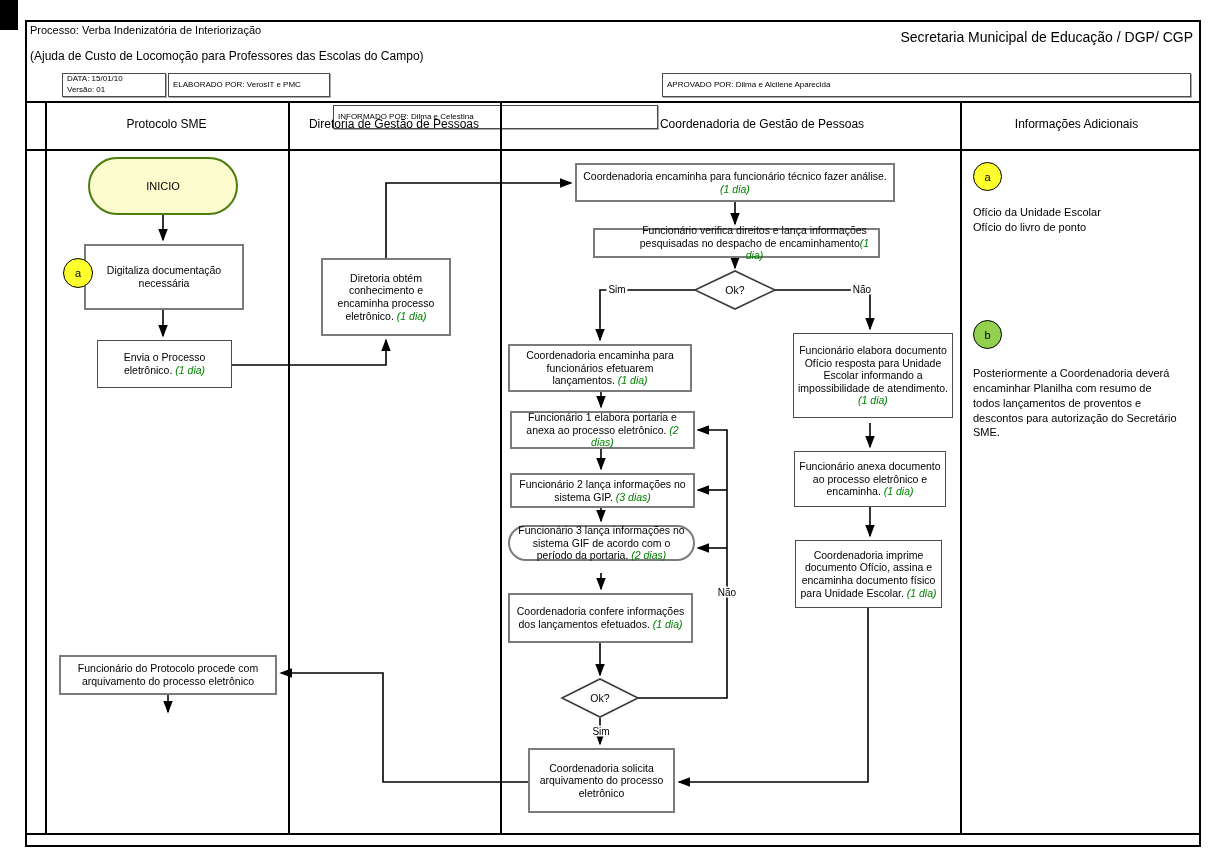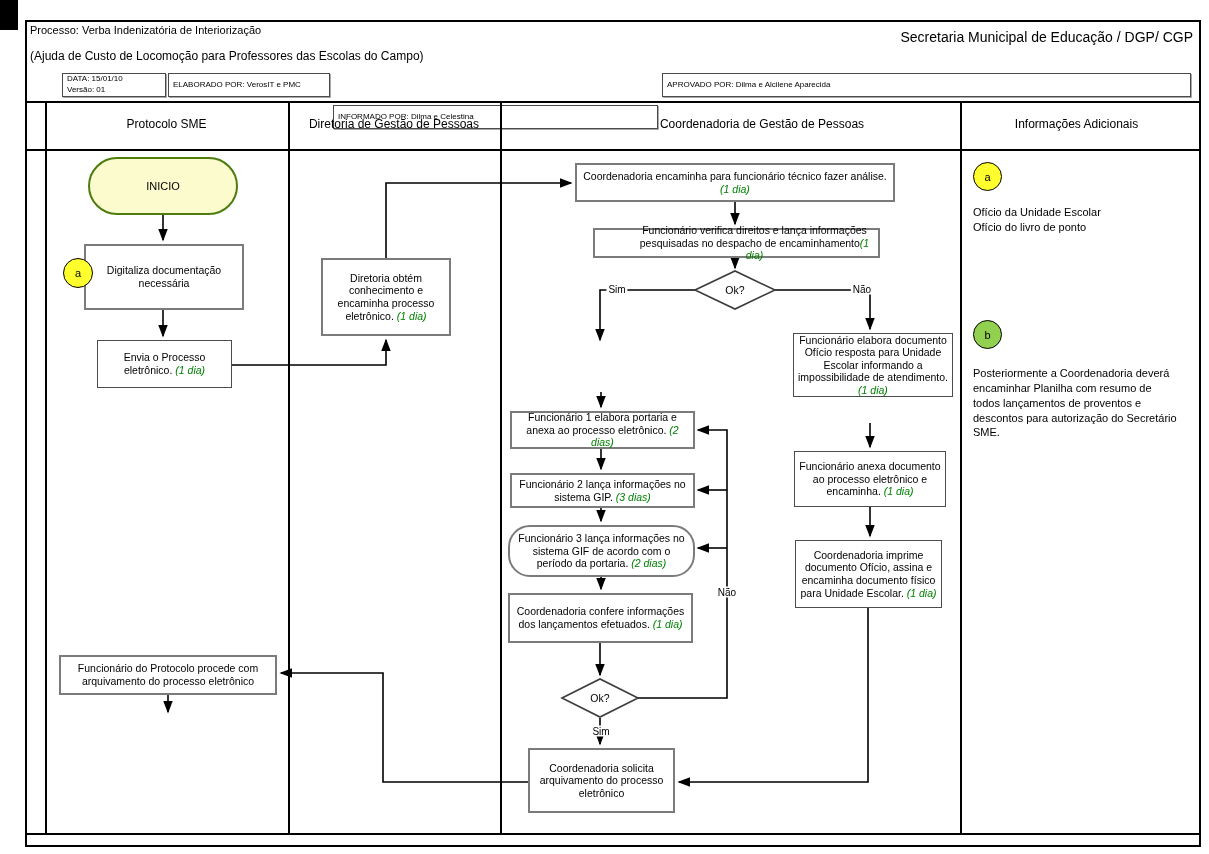--- a/index.html
+++ b/index.html
@@ -127,36 +127,39 @@
   <div class="abs box" style="left:321px;top:258px;width:130px;height:78px;">
     <span><span>Diretoria obtém conhecimento e encaminha processo eletrônico. </span><span class="time">(1 dia)</span></span>
   </div>
 
   <div class="abs box" style="left:575px;top:163px;width:320px;height:39px;">
     <span><span>Coordenadoria encaminha para funcionário técnico fazer análise. </span><span class="time">(1 dia)</span></span>
   </div>
   <div class="abs box" style="left:593px;top:228px;width:287px;height:30px;padding-left:40px;">
     <span><span>Funcionário verifica direitos e lança informações pesquisadas no despacho de encaminhamento</span><span class="time">(1 dia)</span></span>
   </div>
+  <div class="abs box" style="left:508px;top:344px;width:184px;height:48px;">
+    <span><span>Coordenadoria encaminha para funcionários efetuarem lançamentos. </span><span class="time">(1 dia)</span></span>
+  </div>
   <div class="abs box" style="left:510px;top:411px;width:185px;height:38px;">
     <span><span>Funcionário 1 elabora portaria e anexa ao processo eletrônico. </span><span class="time">(2 dias)</span></span>
   </div>
   <div class="abs box" style="left:510px;top:473px;width:185px;height:35px;">
     <span><span>Funcionário 2 lança informações no sistema GIP. </span><span class="time">(3 dias)</span></span>
   </div>
-  <div class="abs box" style="left:508px;top:525px;width:187px;height:52px;border-radius:22px;">
+  <div class="abs box" style="left:508px;top:525px;width:187px;height:36px;border-radius:22px;">
     <span><span>Funcionário 3 lança informações no sistema GIF de acordo com o período da portaria. </span><span class="time">(2 dias)</span></span>
   </div>
   <div class="abs box" style="left:508px;top:593px;width:185px;height:50px;">
     <span><span>Coordenadoria confere informações dos lançamentos efetuados. </span><span class="time">(1 dia)</span></span>
   </div>
   <div class="abs box" style="left:528px;top:748px;width:147px;height:65px;">
     <span>Coordenadoria solicita arquivamento do processo eletrônico</span>
   </div>
-  <div class="abs box thin" style="left:793px;top:333px;width:160px;height:64px;">
+  <div class="abs box thin" style="left:793px;top:333px;width:160px;height:85px;">
     <span><span>Funcionário elabora documento Ofício resposta para Unidade Escolar informando a impossibilidade de atendimento. </span><span class="time">(1 dia)</span></span>
   </div>
   <div class="abs box thin" style="left:794px;top:451px;width:152px;height:56px;">
     <span><span>Funcionário anexa documento ao processo eletrônico e encaminha. </span><span class="time">(1 dia)</span></span>
   </div>
   <div class="abs box thin" style="left:795px;top:540px;width:147px;height:68px;">
     <span><span>Coordenadoria imprime documento Ofício, assina e encaminha documento físico para Unidade Escolar. </span><span class="time">(1 dia)</span></span>
   </div>
 
   <span class="abs diamond-label" style="left:735px;top:290px;">Ok?</span>

